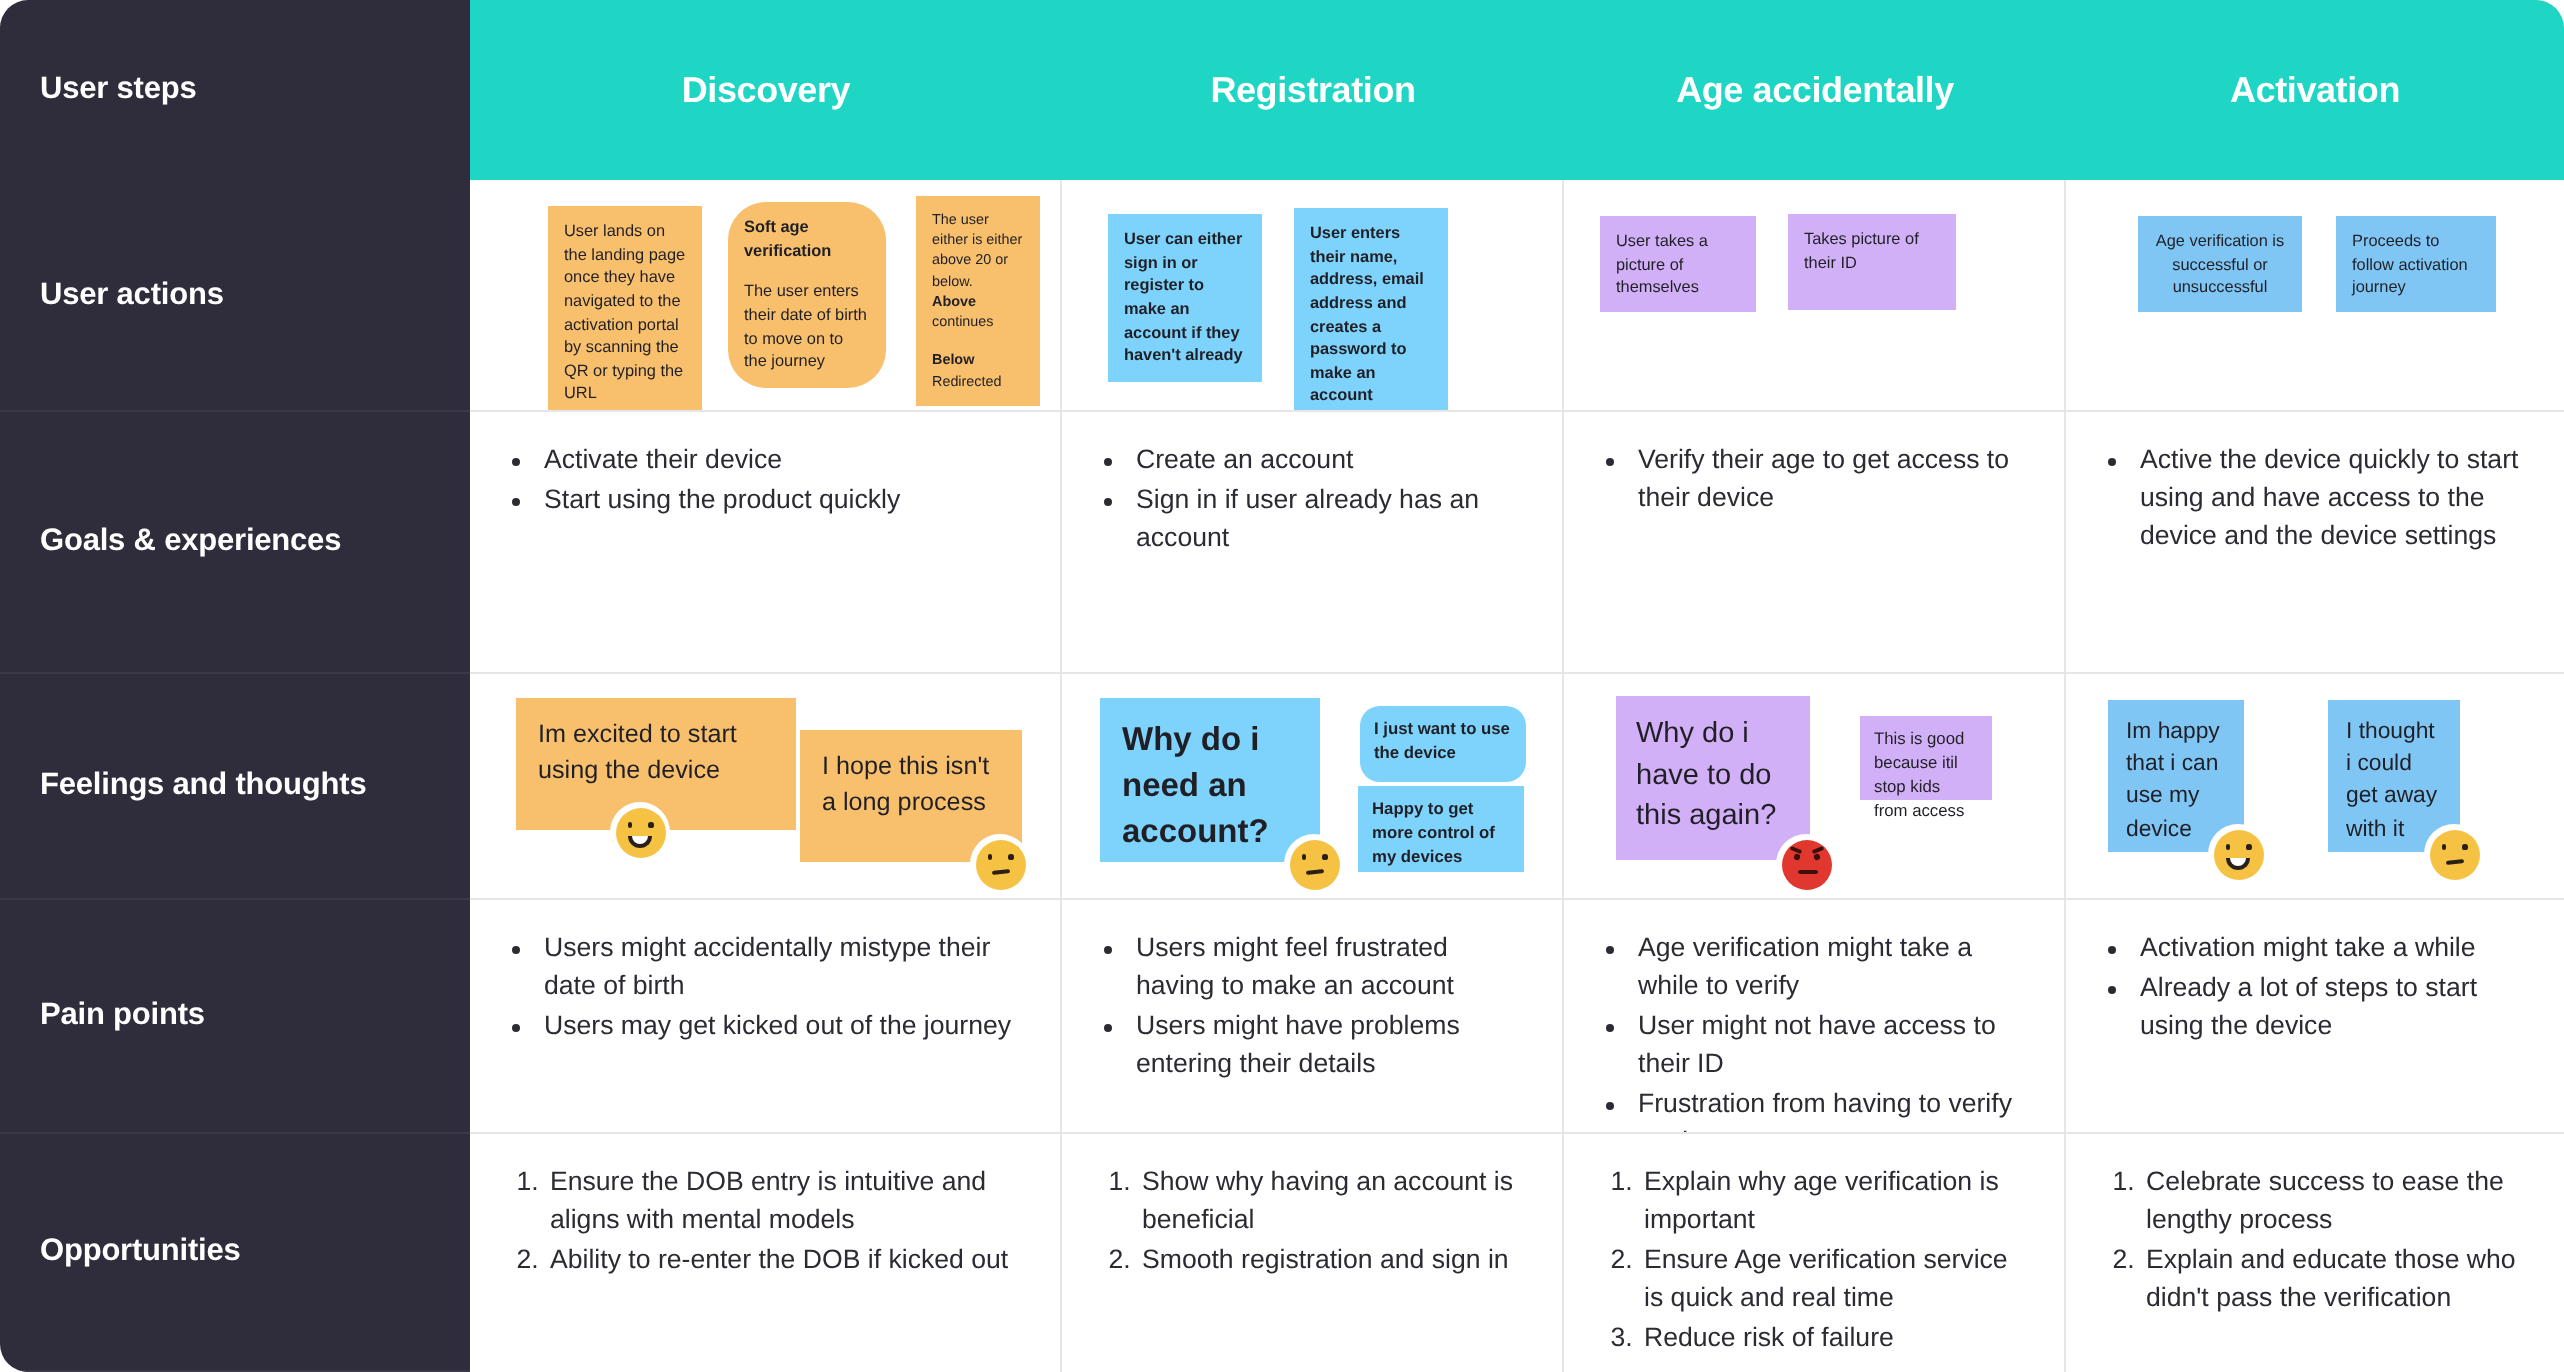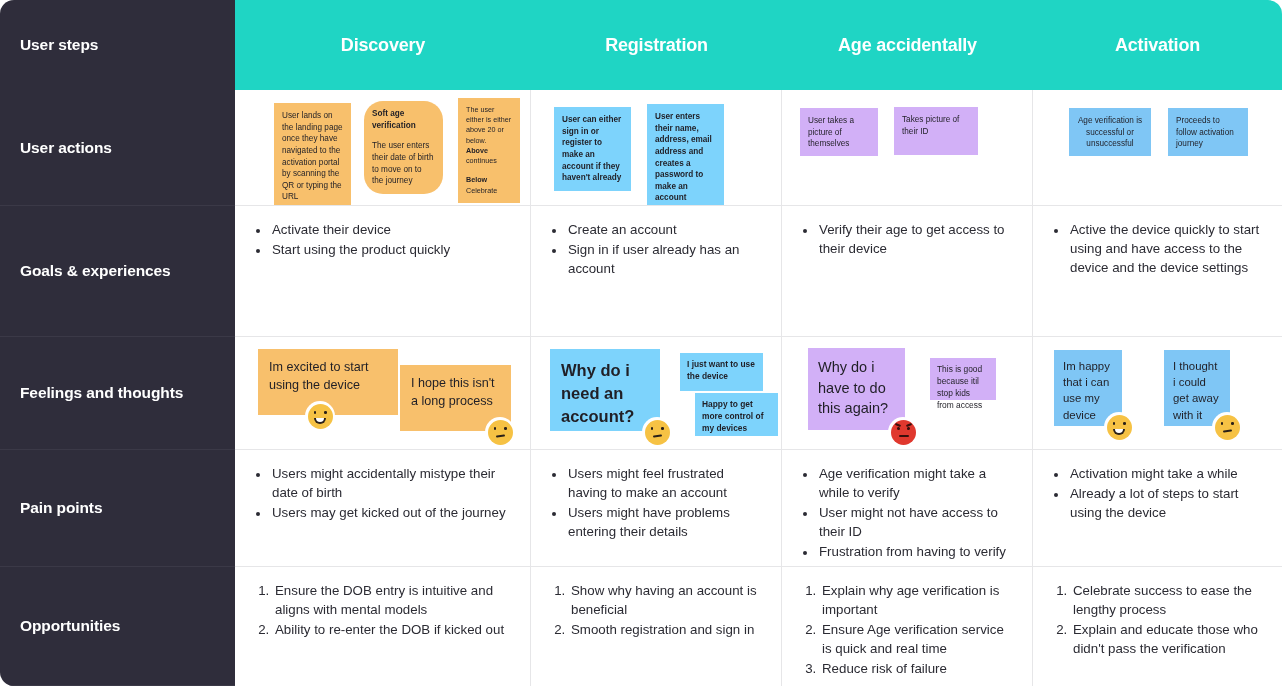--- a/index.html
+++ b/index.html
@@ -178,21 +178,21 @@
           <span class="b">Soft age verification</span>
           <span class="gap"></span>
           <span>The user enters their date of birth to move on to the journey</span>
         </div>
         <div class="note c-orange" style="left:205px; top:-6px; width:62px; font-size:7.2px;">
           <span>The user either is either above 20 or below.</span>
           <span class="b">Above</span>
           <span>continues</span>
           <span class="gap"></span>
           <span class="b">Below</span>
-          <span>Celebrate</span>
+          <span>Redirected</span>
         </div>
       </div>
     </div>
 
     <div class="cell">
       <div class="notes">
         <div class="note c-pink" style="left:5px; top:3px; width:77px; font-size:8.2px;">
           <span>User can either sign in or register to make an account if they haven't already</span>
         </div>
         <div class="note c-pink" style="left:98px; top:0px; width:77px; font-size:8.2px;">
@@ -292,24 +292,24 @@
         <div class="emoji" style="left:93px; top:66px;">
           <div class="face face-yellow">
               <div class="eyes">
             <div class="eye l"></div>
                 <div class="eye r"></div>
                 <div class="mouth-flat"></div>
           </div>
             </div>
         </div>
 
-        <div class="note c-pink" style="left:131px; top:2px; width:83px; height:38px; font-size:8.4px; padding:6px 7px;">
+        <div class="note c-pink" style="left:131px; top:2px; width:83px; height:38px; font-size:8.4px; padding:6px 7px;border-radius:10px;">
           <span>I just want to use the device</span>
         </div>
-        <div class="note c-pink" style="left:146px; top:42px; width:83px; height:43px; font-size:8.4px; padding:6px 7px;">
+        <div class="note c-pink" style="left:130px; top:42px; width:83px; height:43px; font-size:8.4px; padding:6px 7px;">
           <span>Happy to get more control of my devices</span>
         </div>
       </div>
     </div>
 
     <div class="cell">
       <div class="notes">
         <div class="note c-purple" style="left:8px; top:-3px; width:97px; height:82px; font-size:14.5px; padding:9px 10px; line-height:1.42;">
           <span>Why do i have to do this again?</span>
         </div>

